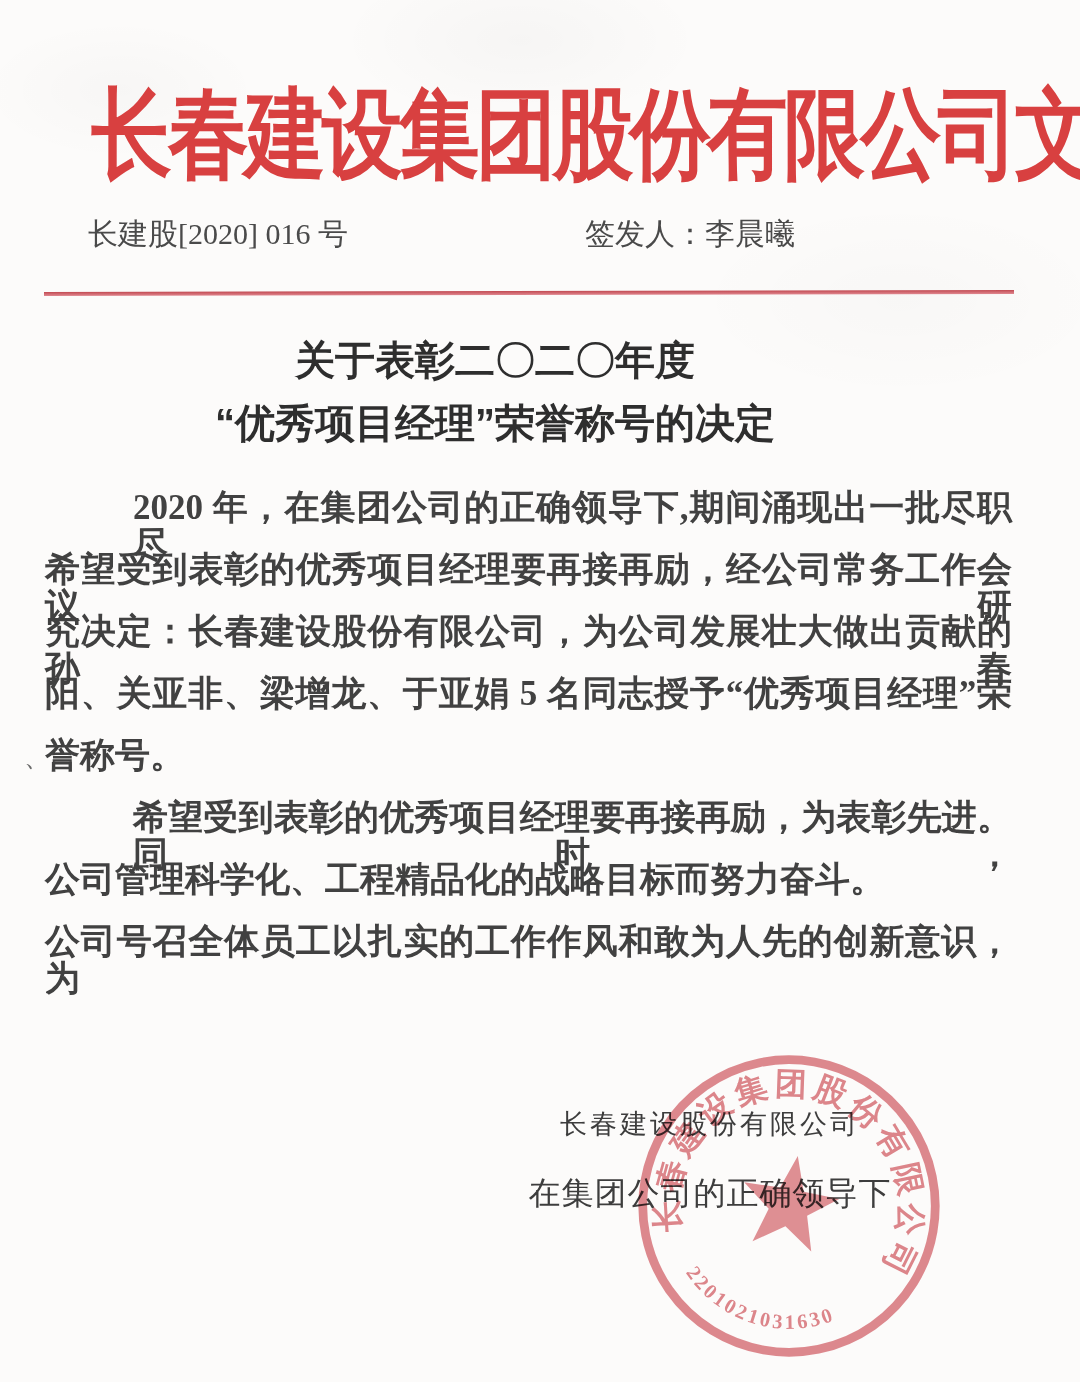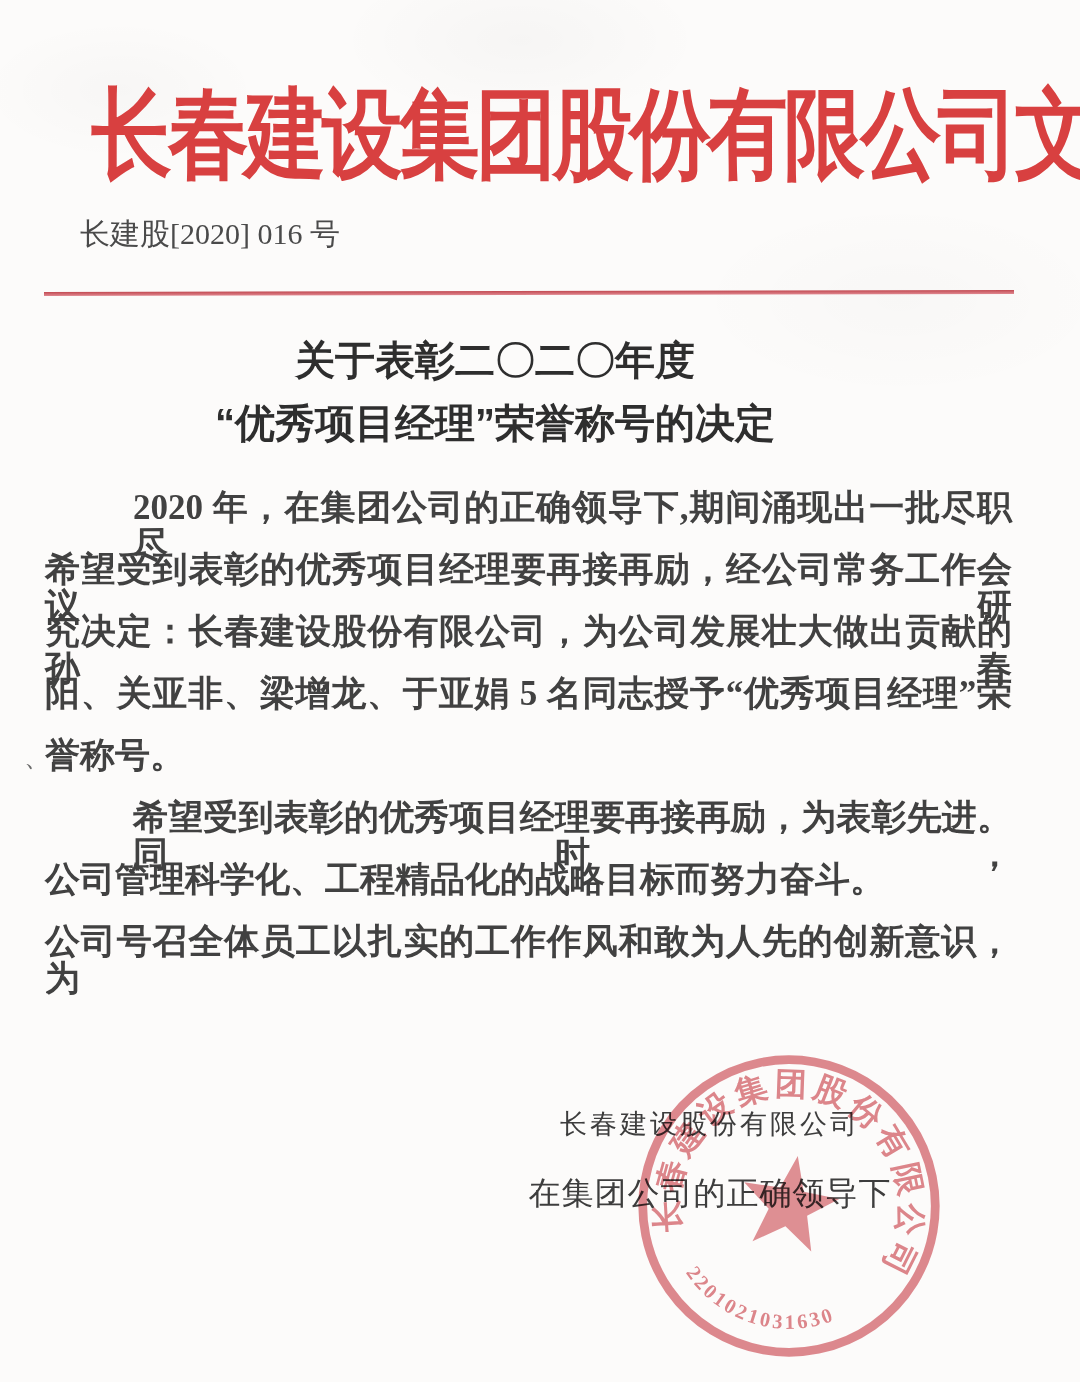--- a/index.html
+++ b/index.html
@@ -23,21 +23,21 @@
     line-height:124px;text-align:center;white-space:nowrap;
   }
   .red-header .stretch{
     display:inline-block;
     font-size:94px;font-weight:700;color:#d84040;
     transform:scaleX(0.855) scaleY(1.05);transform-origin:center;
     letter-spacing:-4px;
   }
   
   .meta-row{
-    position:absolute;top:212px;left:80px;right:285px;height:44px;
+    position:absolute;top:212px;left:88px;right:285px;height:44px;
     display:flex;justify-content:space-between;align-items:center;
     font-size:30px;color:#4a4a4a;
   }
   .issuer{white-space:nowrap;}
   
   .divider{
     position:absolute;top:291px;left:44px;width:970px;height:4px;
     background:linear-gradient(#c24a52,#e08890);
     transform:rotate(-0.12deg);
   }
@@ -83,20 +83,21 @@
 <body>
 
 <div class="page">
 
   <div class="red-header">
     <span class="stretch">长春建设集团股份有限公司文件</span>
   </div>
 
   <div class="meta-row">
     <span>长建股[2020] 016 号</span>
+    <span class="issuer"><span>签发人：</span><span>李晨曦</span></span>
   </div>
 
   <div class="divider"></div>
 
   <div class="doc-title l2">“优秀项目经理”荣誉称号的决定</div>
   <div class="doc-title l1">关于表彰二〇二〇年度</div>
 
   <div class="body-block">
     <div class="bline fill indent">2020 年，在集团公司的正确领导下,期间涌现出一批尽职尽</div>
     <div class="bline fill">希望受到表彰的优秀项目经理要再接再励，经公司常务工作会议研</div>

